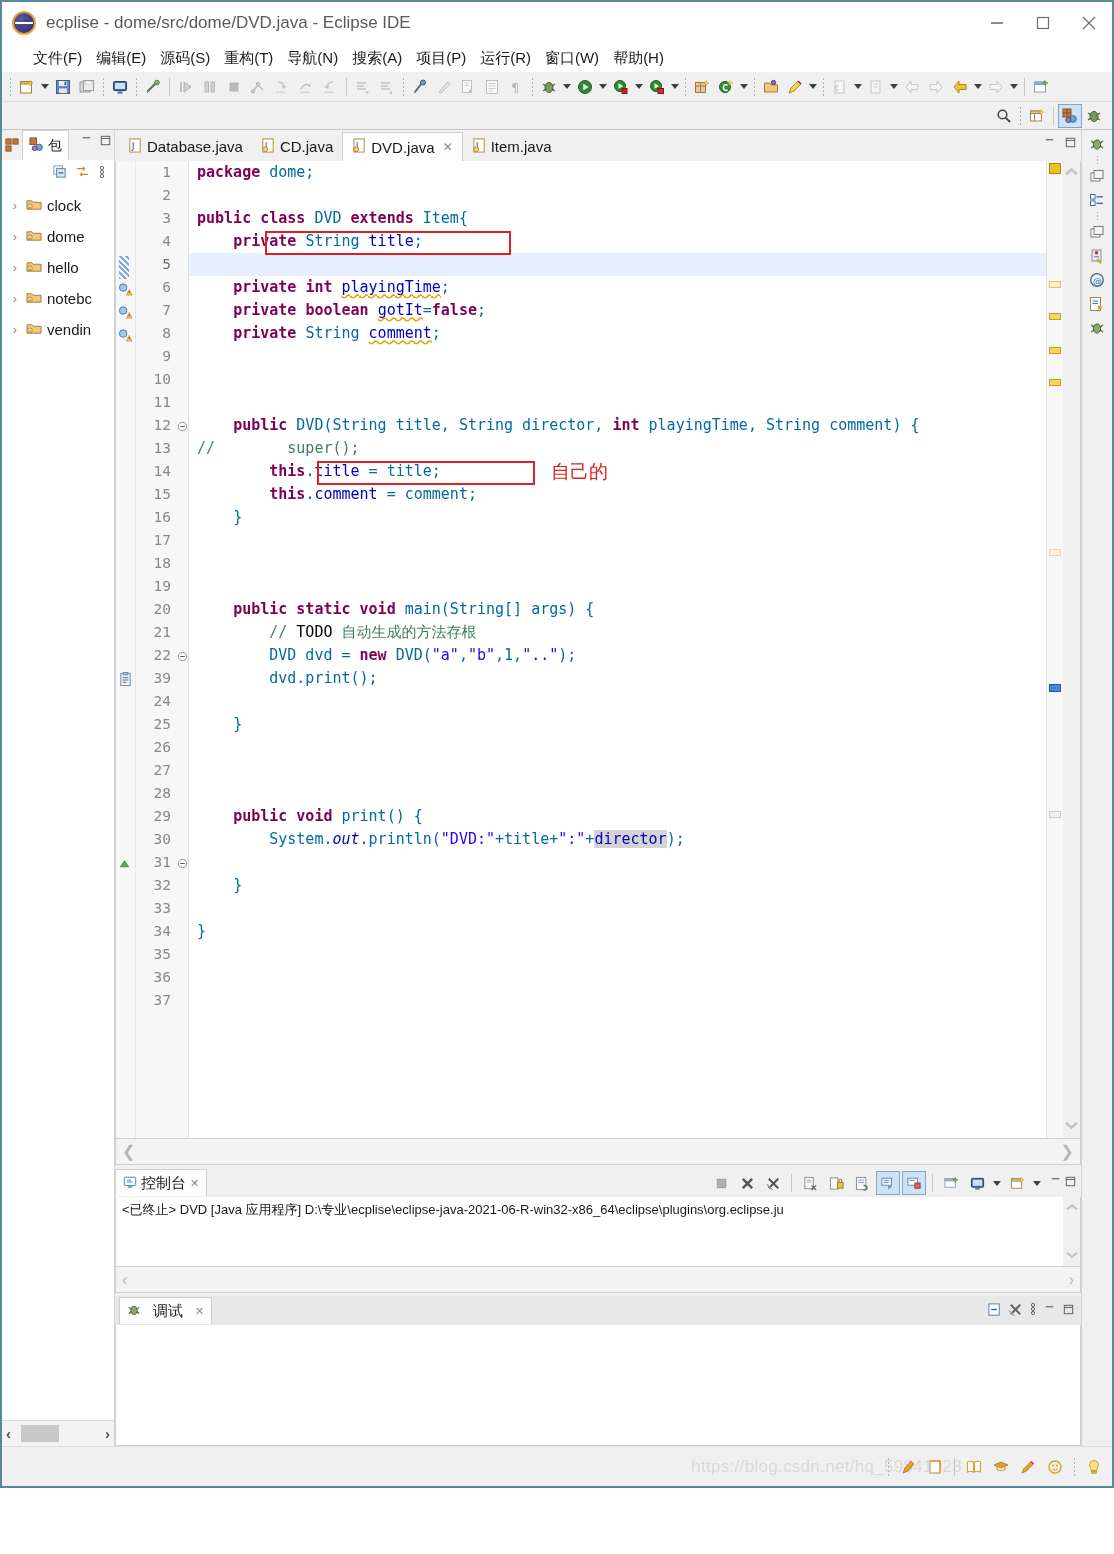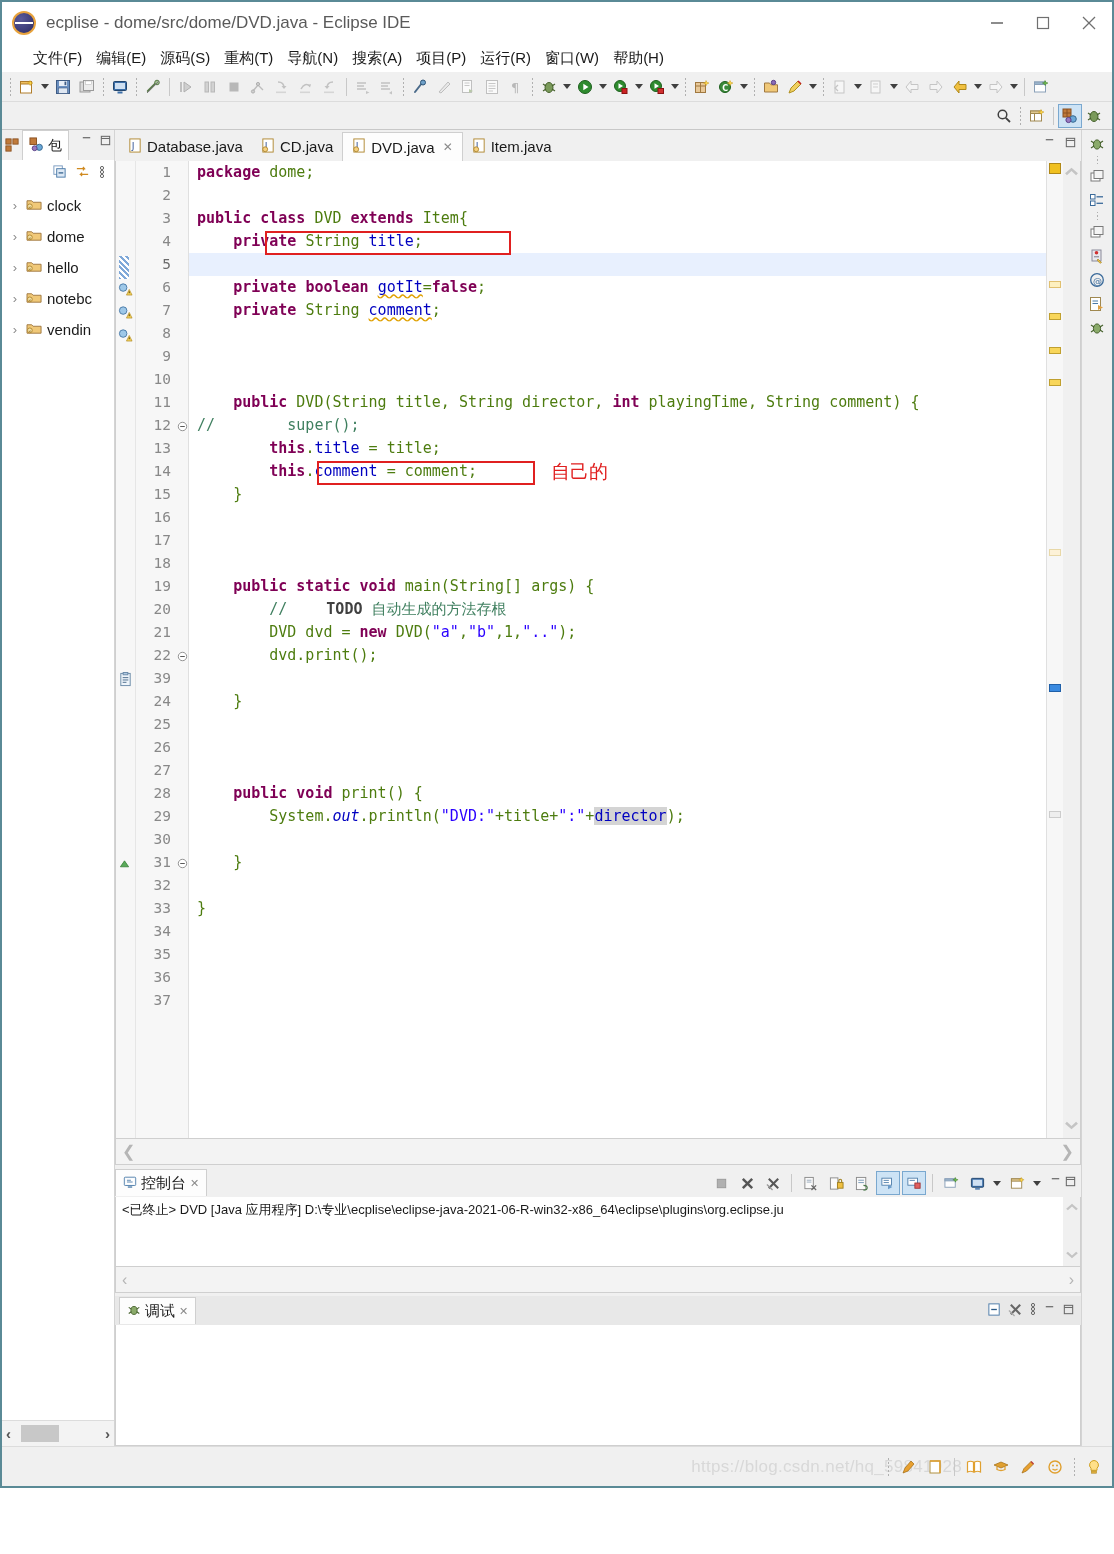--- a/index.html
+++ b/index.html
@@ -152,22 +152,22 @@
   .codeline { height:23px; line-height:23px; font-family:"DejaVu Sans Mono", monospace;
               font-size:15px; white-space:pre; }
   .gnum { height:23px; line-height:23px; font-family:"DejaVu Sans Mono", monospace;
           font-size:14.5px; color:#888888; }
   .gnum.dark { color:#6b6b6b; }
 
   .kw      { color:#7f0055; font-weight:bold; }
   .fld     { color:#0000c0; }
   .str     { color:#2a00ff; }
   .cmt     { color:#3f7f5f; }
-  .todo    { color:#404040; font-weight:bold;margin-left:30px; }
-  .plain   { color:#4d7c0f; }
+  .todo    { color:#000000; font-weight:normal; }
+  .plain   { color:#0369a1; }
   .stat    { color:#0000c0; font-style:italic; }
   .occ     { background:#e8d0a8; }
   .occ2    { background:#d4d4d4; }
 
   .sel-row { position:absolute; left:0; right:0; height:23px; background:#e8f0fe; }
   .redbox { position:absolute; border:2px solid #e02020; }
   .redtext { position:absolute; color:#e02020; font-size:19px;
              font-family:"Liberation Sans", sans-serif; }
 
   .squig { text-decoration:underline; text-decoration-style:wavy;
@@ -196,21 +196,21 @@
                   flex-direction:column; justify-content:space-between; align-items:center; }
   .cons-hscroll { height:26px; flex:0 0 26px; background:#f3f3f3; border:1px solid #cfcfcf;
                   border-top:none; display:flex; align-items:center;
                   justify-content:space-between; padding:0 6px; }
 
   
   .dbg-wrap { flex:0 0 150px; display:flex; flex-direction:column; background:#f0f0f0;
               margin-top:3px; }
   .dbg-tabrow { height:29px; flex:0 0 29px; display:flex; align-items:center;
                 background:#e8e8e8; position:relative; padding-left:4px; }
-  .dbg-tab { height:27px; display:flex; align-items:center; gap:4px; padding:0 7px;
+  .dbg-tab { height:27px; display:flex; align-items:center; gap:12px; padding:0 7px;
              font-size:15px; color:#1a1a1a; background:#fdfdfd;
              border-top:1px solid #cfcfcf; border-left:1px solid #cfcfcf; border-right:1px solid #cfcfcf; }
   .dbg-tools { position:absolute; right:6px; top:5px; display:flex; align-items:center; gap:6px; }
   .dbg-body { flex:1 1 auto; background:#ffffff; border:1px solid #cfcfcf; border-top:none; }
 
   
   .statusbar { height:40px; flex:0 0 40px; background:#f0f0f0; border-top:1px solid #dcdcdc;
                display:flex; align-items:center; position:relative; }
   .status-right { position:absolute; right:6px; top:0; height:40px; display:flex;
                   align-items:center; gap:3px; }
@@ -865,20 +865,21 @@
           <div class="ed-code">
 
             <div class="sel-row" style="top:92px;"></div>
 
             <div style="padding-left:8px;padding-top:0;">
               <div class="codeline"><span class="kw">package</span> <span class="plain">dome;</span></div>
               <div class="codeline">&nbsp;</div>
               <div class="codeline"><span class="kw">public class </span><span class="plain">DVD </span><span class="kw">extends </span><span class="plain">Item{</span></div>
               <div class="codeline">    <span class="kw">private</span> <span class="plain">String</span> <span class="fld">title</span><span class="plain">;</span></div>
               <div class="codeline">    <span class="kw">private</span> <span class="plain">String</span> <span class="fld occ">director</span><span class="plain">;</span></div>
+              <div class="codeline">    <span class="kw">private</span> <span class="kw">int</span> <span class="fld squig">playingTime</span><span class="plain">;</span></div>
               <div class="codeline">    <span class="kw">private</span> <span class="kw">boolean</span> <span class="fld squig">gotIt</span><span class="plain">=</span><span class="kw">false</span><span class="plain">;</span></div>
               <div class="codeline">    <span class="kw">private</span> <span class="plain">String</span> <span class="fld squig">comment</span><span class="plain">;</span></div>
               <div class="codeline">&nbsp;</div>
               <div class="codeline">&nbsp;</div>
               <div class="codeline">&nbsp;</div>
               <div class="codeline">    <span class="kw">public</span> <span class="plain">DVD(String title, String director, </span><span class="kw">int</span><span class="plain"> playingTime, String comment) {</span></div>
               <div class="codeline"><span class="cmt">//        super();</span></div>
               <div class="codeline">        <span class="kw">this</span><span class="plain">.</span><span class="fld">title</span><span class="plain"> = title;</span></div>
               <div class="codeline">        <span class="kw">this</span><span class="plain">.</span><span class="fld">comment</span><span class="plain"> = comment;</span></div>
               <div class="codeline">    <span class="plain">}</span></div>

